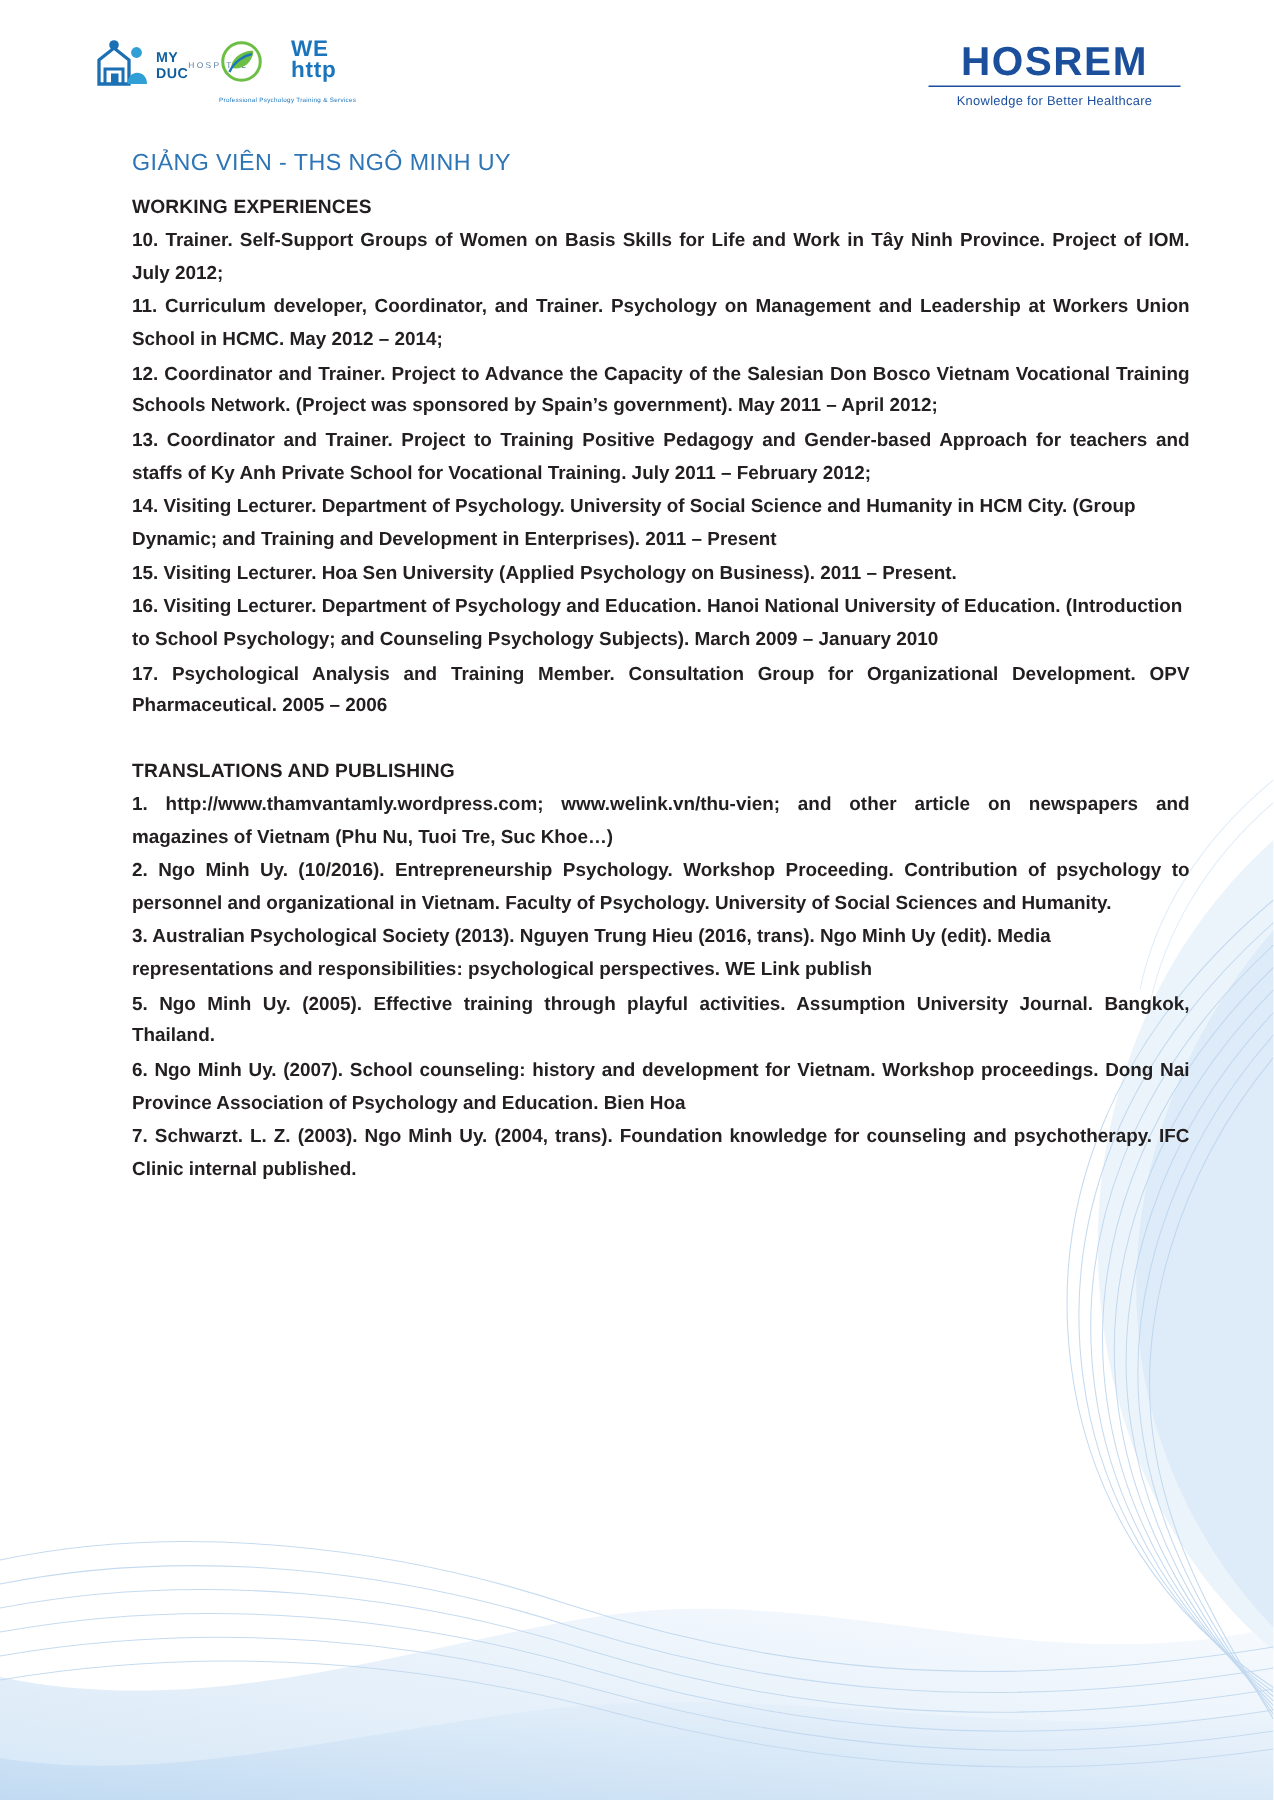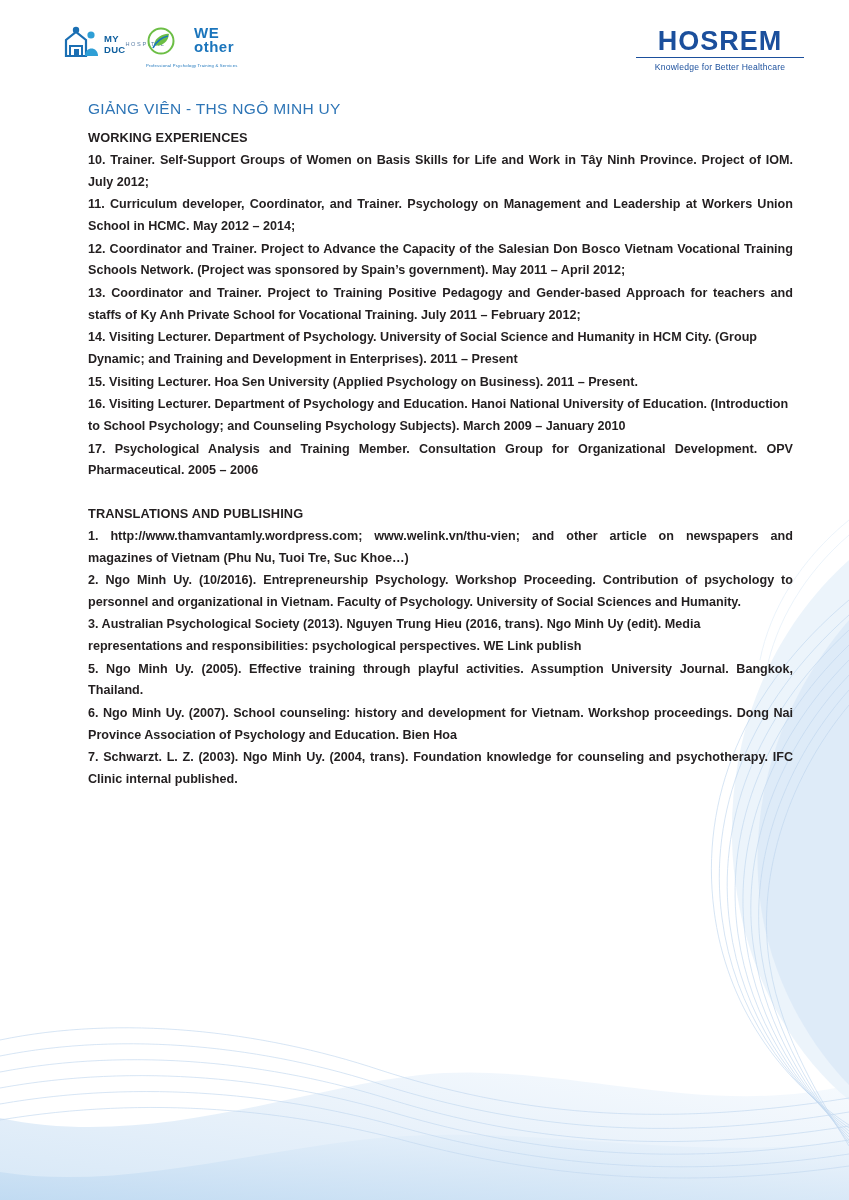--- a/index.html
+++ b/index.html
@@ -91,21 +91,21 @@
   .logo-welink .tagline {
     font-size: 4.2px;
     color: #1b75bc;
     letter-spacing: .2px;
     margin-top: 3px;
     white-space: nowrap;
   }
 
   .logo-hosrem {
     position: absolute;
-    right: 39px;
+    right: 56px;
     top: 28px;
     text-align: center;
     width: 180px;
   }
   .logo-hosrem .word {
     font-size: 27px;
     font-weight: bold;
     color: #1b4f9c;
     letter-spacing: 1px;
     line-height: 1;
@@ -229,21 +229,21 @@
           <span>
             <svg width="30" height="30" viewBox="0 0 30 30">
               <circle cx="15" cy="15" r="12.5" fill="none" stroke="#6cbе45" stroke-width="2"></circle>
               <circle cx="15" cy="15" r="12.5" fill="none" stroke="#6cbe45" stroke-width="2"></circle>
               <path d="M8 19 C9 10 20 7 23 8 C22 18 13 21 8 19 Z" fill="#6cbe45"></path>
               <path d="M7 22 C10 15 17 11 22 10" fill="none" stroke="#1b75bc" stroke-width="1.6"></path>
             </svg>
           </span>
           <span class="wetext">
             <span class="we">WE</span>
-            <span class="link">other</span>
+            <span class="link">http</span>
           </span>
         </div>
         <span class="tagline">Professional Psychology Training &amp; Services</span>
       </div>
 
     </div>
 
     <div class="logo-hosrem">
       <div class="word">HOSREM</div>
       <div class="rule"></div>

